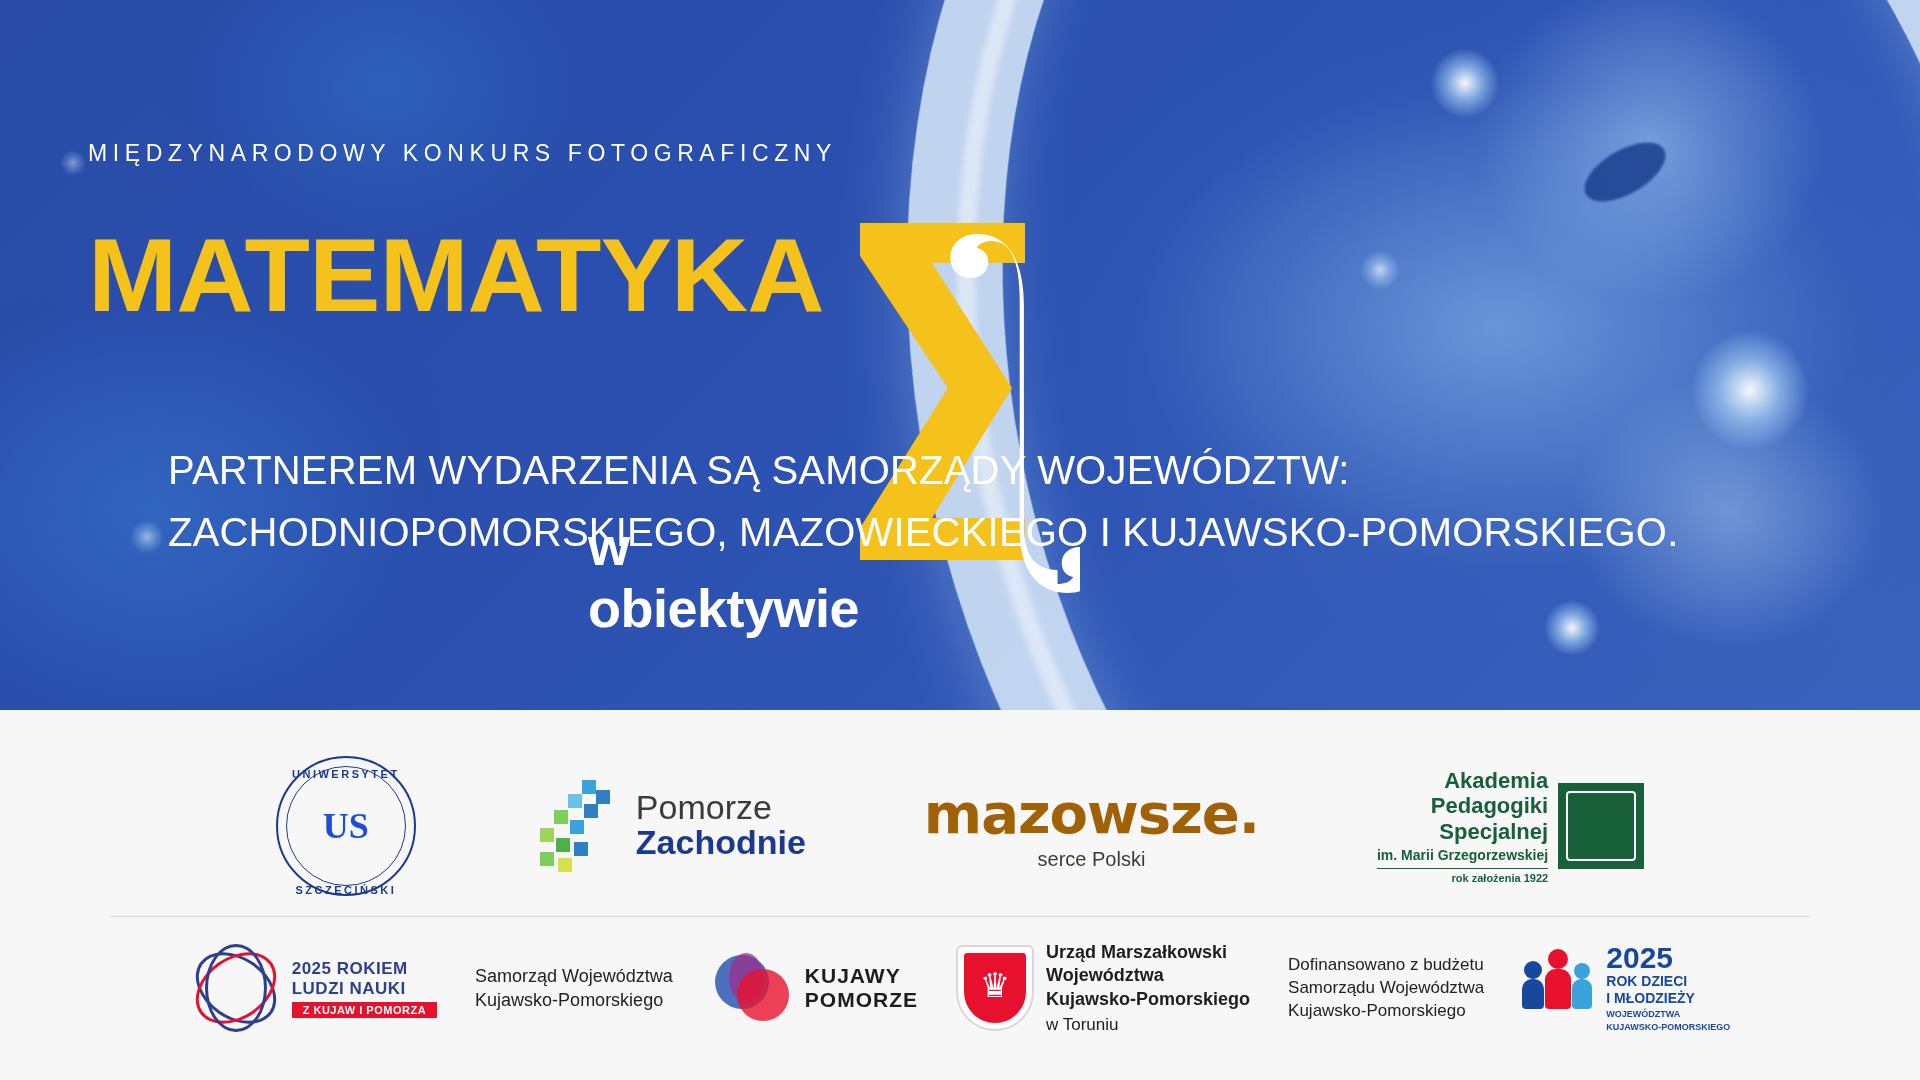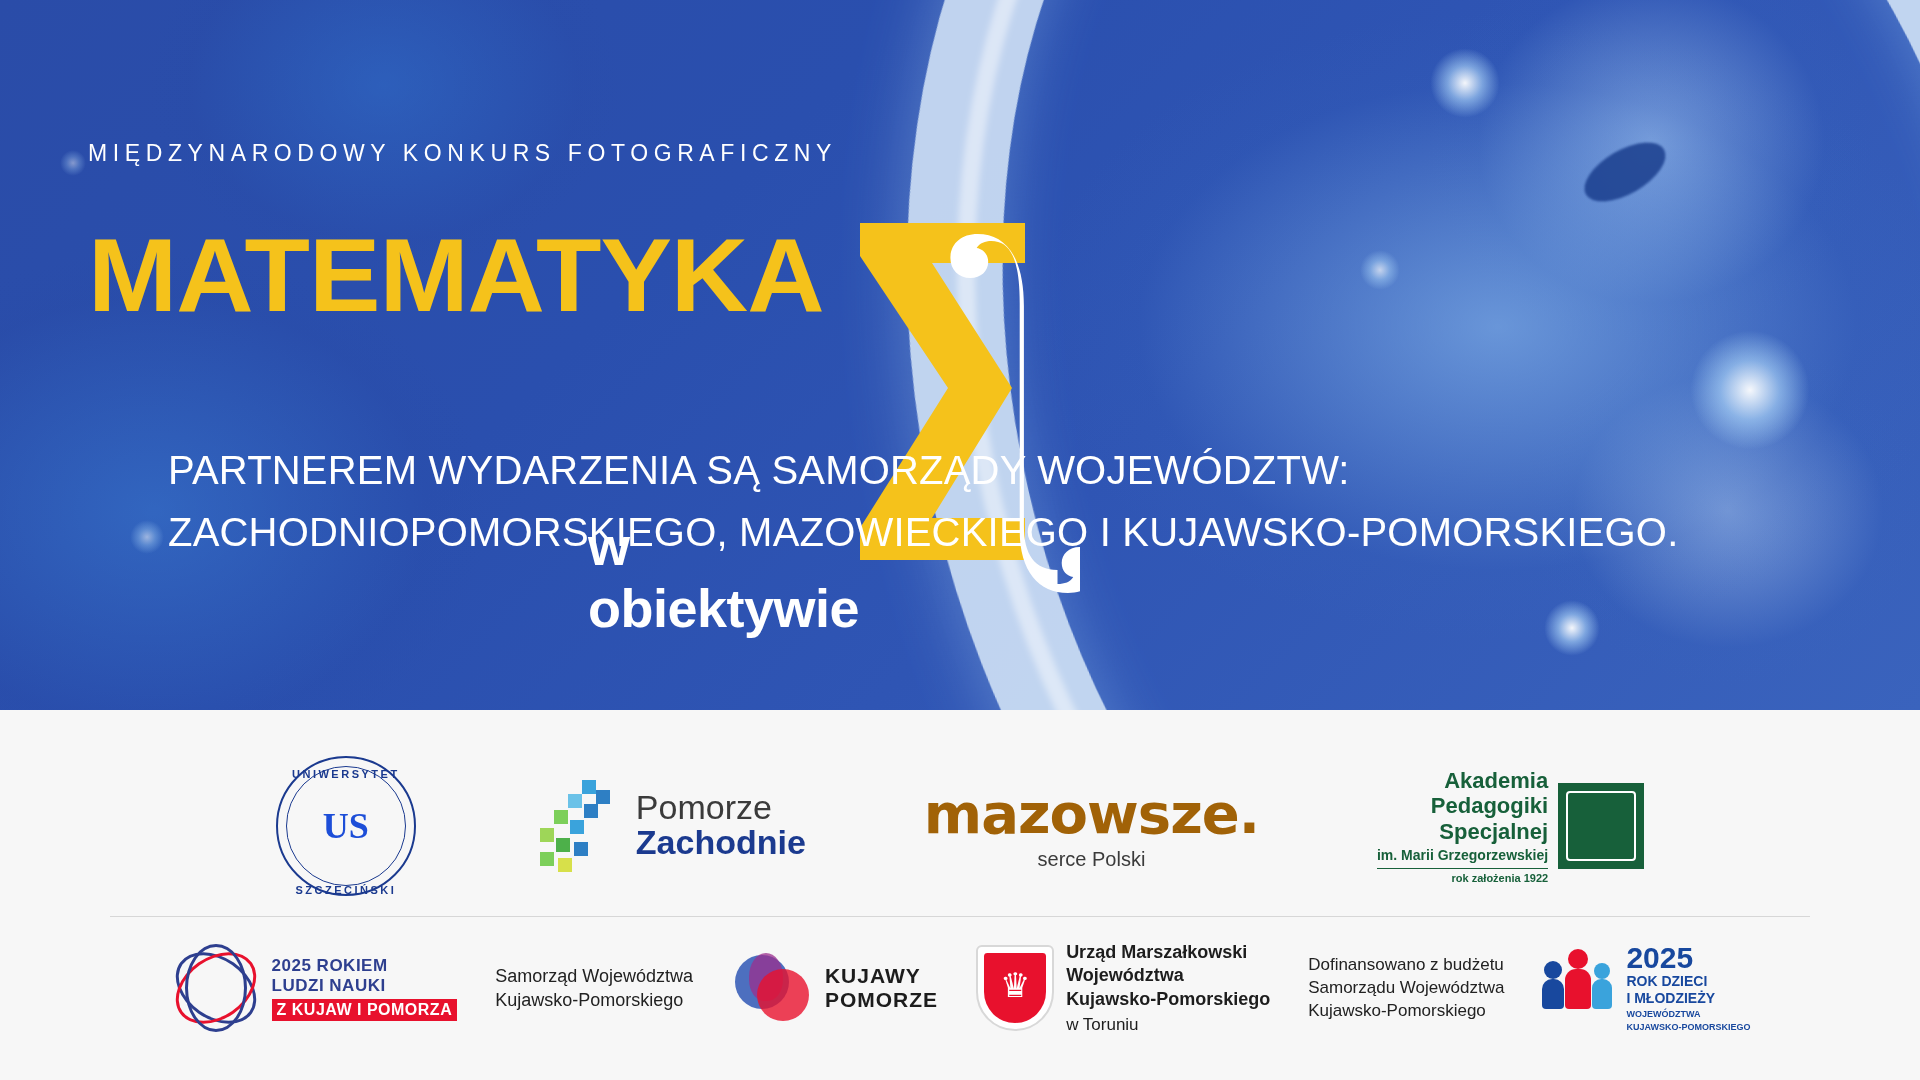--- a/index.html
+++ b/index.html
@@ -217,21 +217,21 @@
 
   
   .nauki { display: flex; align-items: center; gap: 10px; }
   .atom { width: 92px; height: 82px; position: relative; }
   .atom .orb { position: absolute; inset: 10px 2px; border: 3px solid #2e3f8f; border-radius: 50%; }
   .atom .o1 { transform: rotate(35deg); }
   .atom .o2 { transform: rotate(-35deg); border-color:#e8112d; }
   .atom .o3 { transform: rotate(90deg); }
   .nauki-txt .n1 { color:#2e3f8f; font-weight:800; font-size:17px; letter-spacing:.5px; }
   .nauki-txt .n2 { color:#2e3f8f; font-weight:800; font-size:17px; letter-spacing:.5px; }
-  .nauki-txt .n3 { background:#e8112d; color:#fff; font-weight:700; font-size:16px; padding:2px 5px; margin-top:3px; display:inline-block; letter-spacing:.5px;}
+  .nauki-txt .n3 { background:#e8112d; color:#fff; font-weight:700; font-size:11px; padding:2px 11px; margin-top:3px; display:inline-block; letter-spacing:.5px;}
 
   
   .kp { display:flex; align-items:center; gap:10px; }
   .kp-mark { width: 84px; height: 74px; position: relative; }
   .kp-mark .c1 { position:absolute; left:4px; top:4px; width:54px; height:54px; border-radius:50%; background:#2f57b5; opacity:.85;}
   .kp-mark .c2 { position:absolute; left:26px; top:18px; width:52px; height:52px; border-radius:50%; background:#e8112d; opacity:.8;}
   .kp-mark .c3 { position:absolute; left:18px; top:2px; width:34px; height:48px; border-radius:50% 50% 45% 45%; background:#9b2f8e; opacity:.75;}
   .kp-txt .k1 { font-weight:800; color:#1d1d1d; font-size:21px; letter-spacing:1px; }
   .kp-txt .k2 { font-weight:800; color:#1d1d1d; font-size:21px; letter-spacing:1px; }
 

